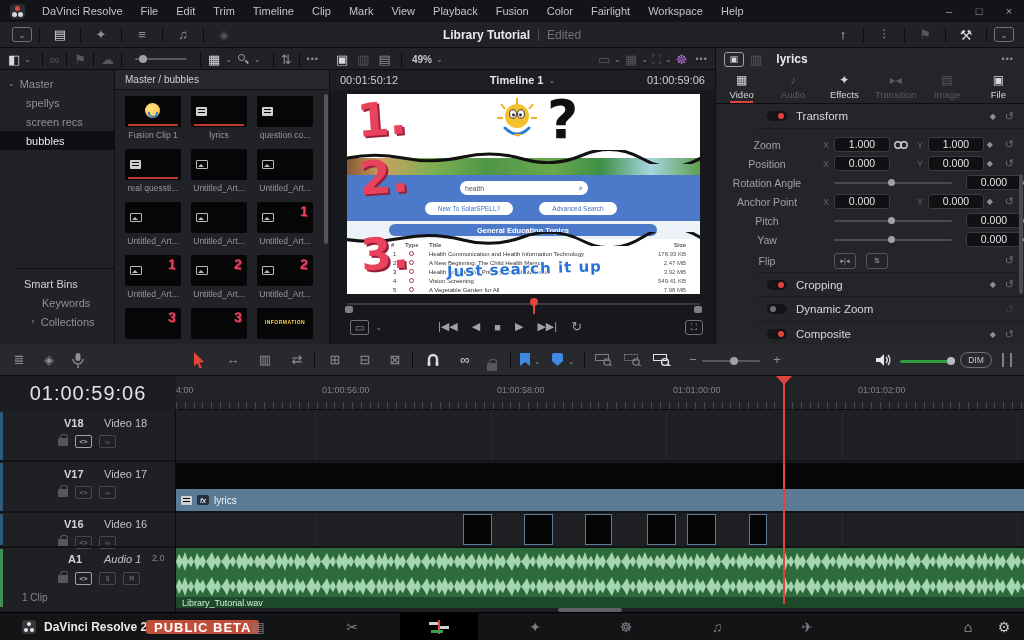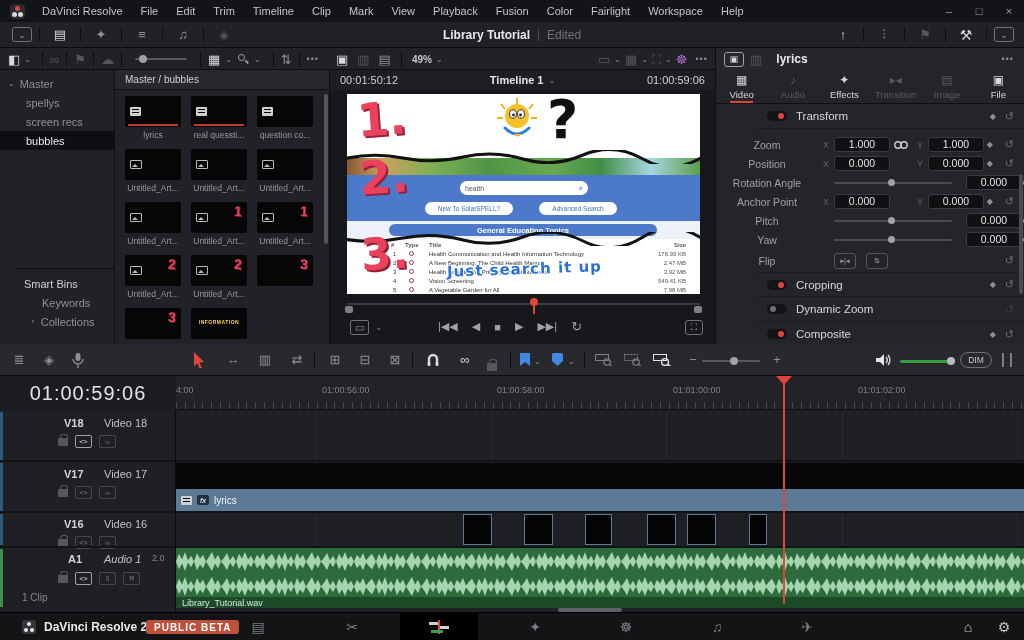--- a/index.html
+++ b/index.html
@@ -133,21 +133,21 @@
   .wave{position:absolute;left:0;width:100%;height:23px;}
   .a1label{position:absolute;left:0;right:0;bottom:0;height:11px;background:#1c4a29;font-size:9px;color:#d6ecd9;display:flex;align-items:center;padding-left:6px;}
   .playhead{position:absolute;top:0;bottom:4px;left:607px;width:2px;background:#e0443a;z-index:9;}
   .ph-cap{position:absolute;left:600px;top:0;z-index:10;width:0;height:0;border-left:8px solid transparent;border-right:8px solid transparent;border-top:9px solid #e0443a;}
   .tl-scroll{position:absolute;left:558px;bottom:0;width:64px;height:4px;background:#5f6166;border-radius:2px;z-index:8;}
   
   .footer{left:0;top:612px;width:1024px;height:28px;background:#131416;border-top:1px solid #000;}
   .f-logo{position:absolute;left:22px;top:7px;width:14px;height:14px;border-radius:3px;background:#35363a;}
   .f-logo i{position:absolute;width:4px;height:4px;border-radius:50%;background:#e8e9eb;}
   .f-app{position:absolute;left:44px;top:7px;font-size:12px;font-weight:bold;color:#e8e9eb;}
-  .beta{position:absolute;left:146px;top:7px;height:14px;padding:0 8px;background:#bf4f3a;border-radius:3px;color:#fff;font-size:10px;font-weight:bold;letter-spacing:1px;display:flex;align-items:center;}
+  .beta{position:absolute;left:146px;top:7px;height:14px;padding:0 8px;background:#bf4f3a;border-radius:3px;color:#fff;font-size:13px;font-weight:bold;letter-spacing:1px;display:flex;align-items:center;}
   .page{position:absolute;top:6px;font-size:14px;color:#7d7f83;width:20px;text-align:center;}
   .edit-active{position:absolute;left:400px;top:0;width:78px;height:28px;background:#000;display:flex;align-items:center;justify-content:center;}
   .editico{position:relative;width:20px;height:14px;}
   .editico .vl{position:absolute;left:9px;top:0;width:2px;height:14px;background:#e0443a;}
   .editico .b1{position:absolute;left:0;top:2px;width:9px;height:2.5px;background:#cfd0d2;}
   .editico .b2{position:absolute;left:11px;top:6px;width:9px;height:2.5px;background:#cfd0d2;}
   .editico .b3{position:absolute;left:2px;top:10px;width:12px;height:2.5px;background:#3f9e52;}
 </style>
 </head>
 <body>
@@ -296,37 +296,47 @@
       </div>
     </div>
 
     <div class="pool">
       <div class="pool-path">
           <span>Master / bubbles</span>
         </div>
       <div class="grid">
         <div class="clip">
             <div class="thumb">
+              <span class="sun">
+                <i></i>
+                <b></b>
+              </span>
+              <span class="usage"></span>
+            </div>
+            <div class="cname">Fusion Clip 1</div>
+          </div>
+        <div class="clip">
+            <div class="thumb">
               <span class="mini-comp"></span>
               <span class="usage"></span>
             </div>
             <div class="cname">lyrics</div>
           </div>
         <div class="clip">
             <div class="thumb">
               <span class="mini-comp"></span>
+            </div>
+            <div class="cname">question co...</div>
+          </div>
+        <div class="clip">
+            <div class="thumb">
+              <span class="mini-comp"></span>
               <span class="usage"></span>
             </div>
             <div class="cname">real quessti...</div>
-          </div>
-        <div class="clip">
-            <div class="thumb">
-              <span class="mini-comp"></span>
-            </div>
-            <div class="cname">question co...</div>
           </div>
         <div class="clip">
             <div class="thumb">
               <span class="mini-img"></span>
             </div>
             <div class="cname">Untitled_Art...</div>
           </div>
         <div class="clip">
             <div class="thumb">
               <span class="mini-img"></span>

